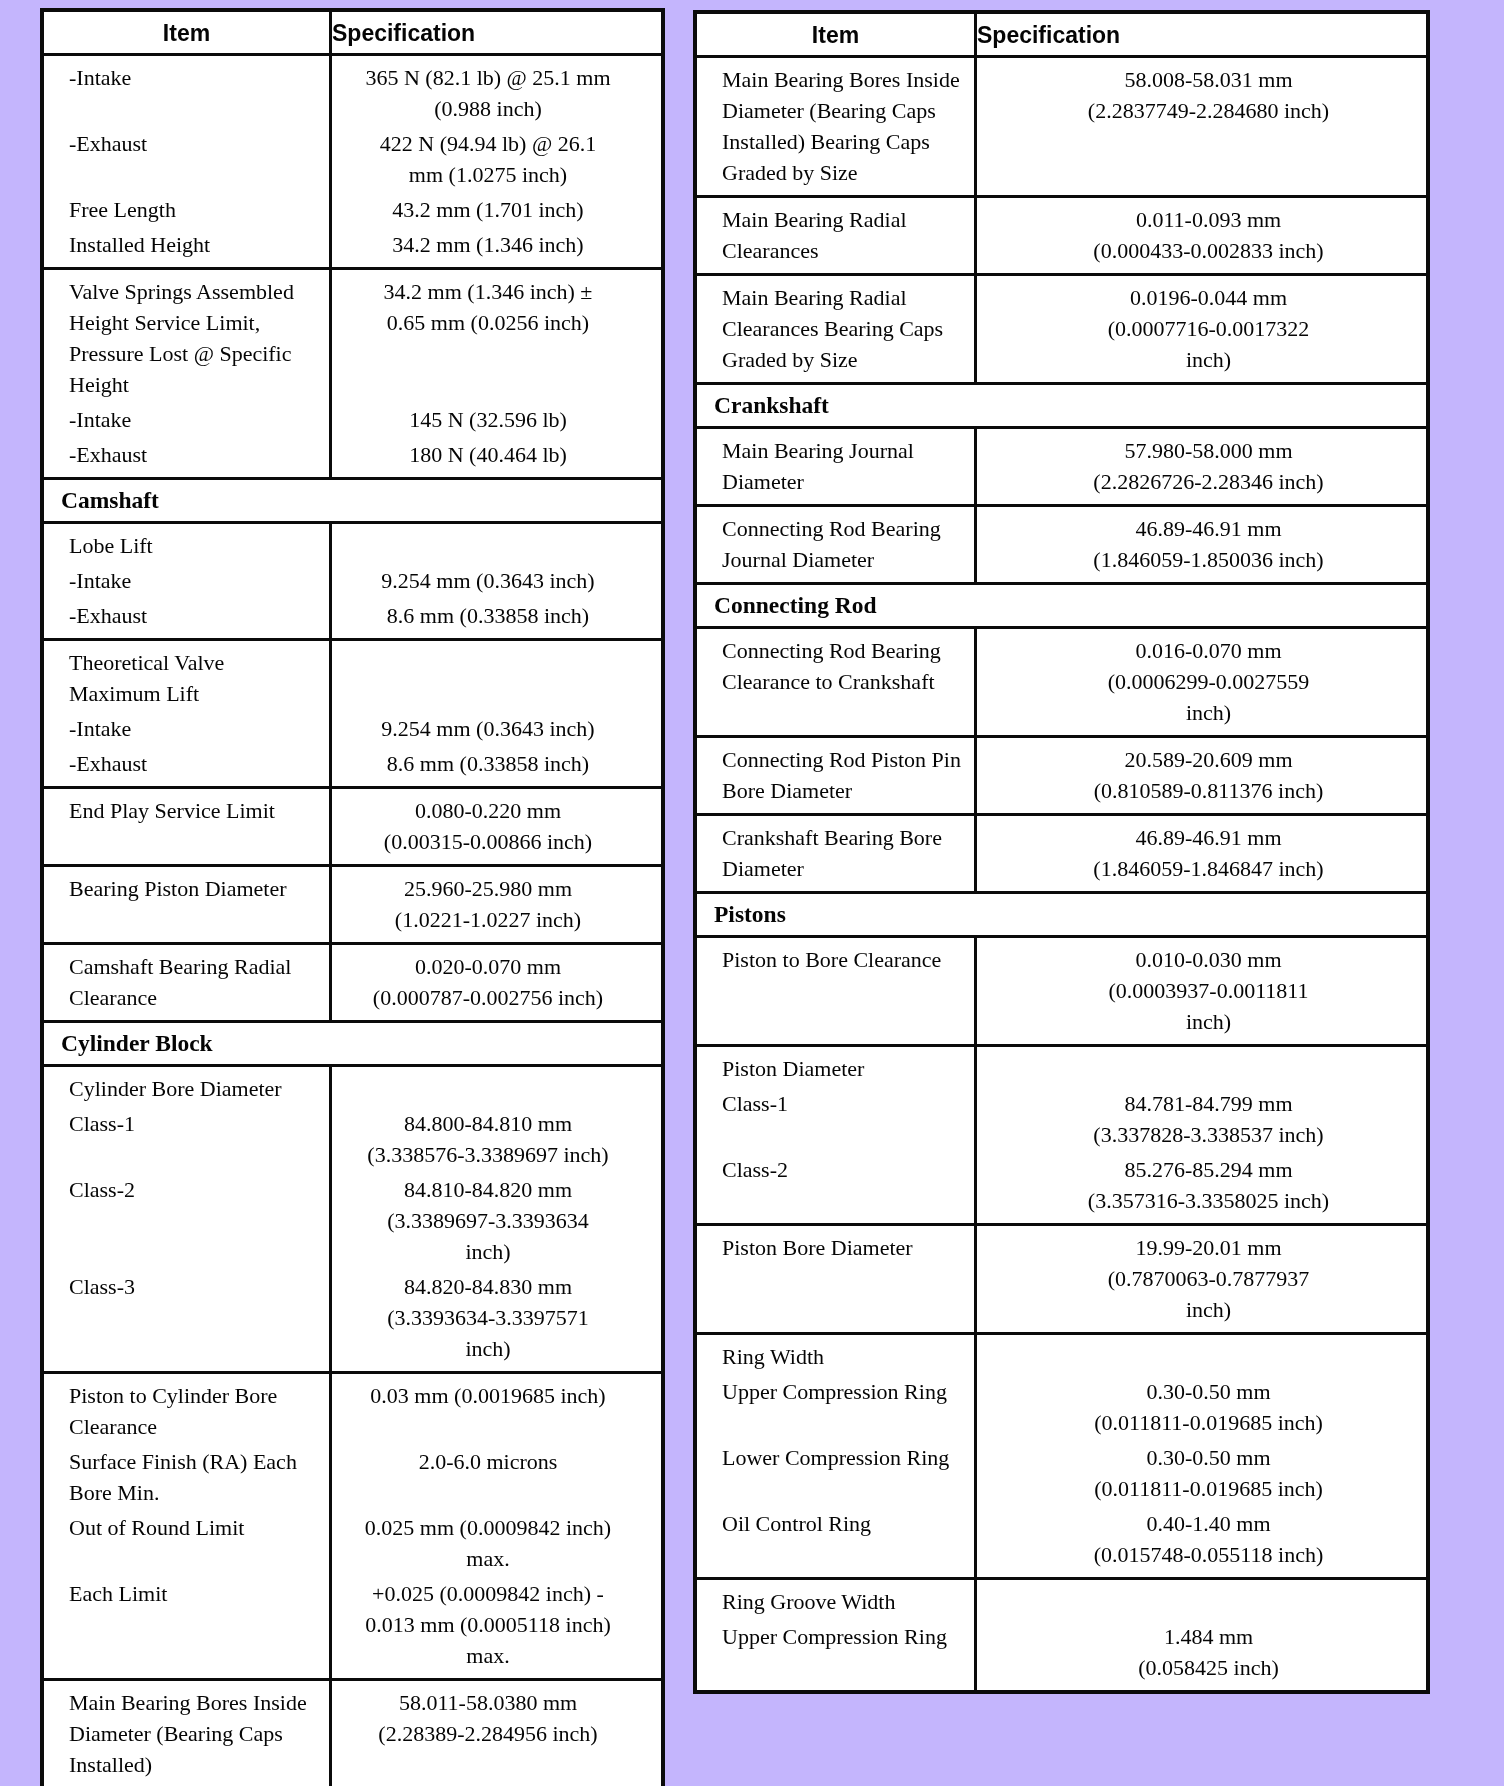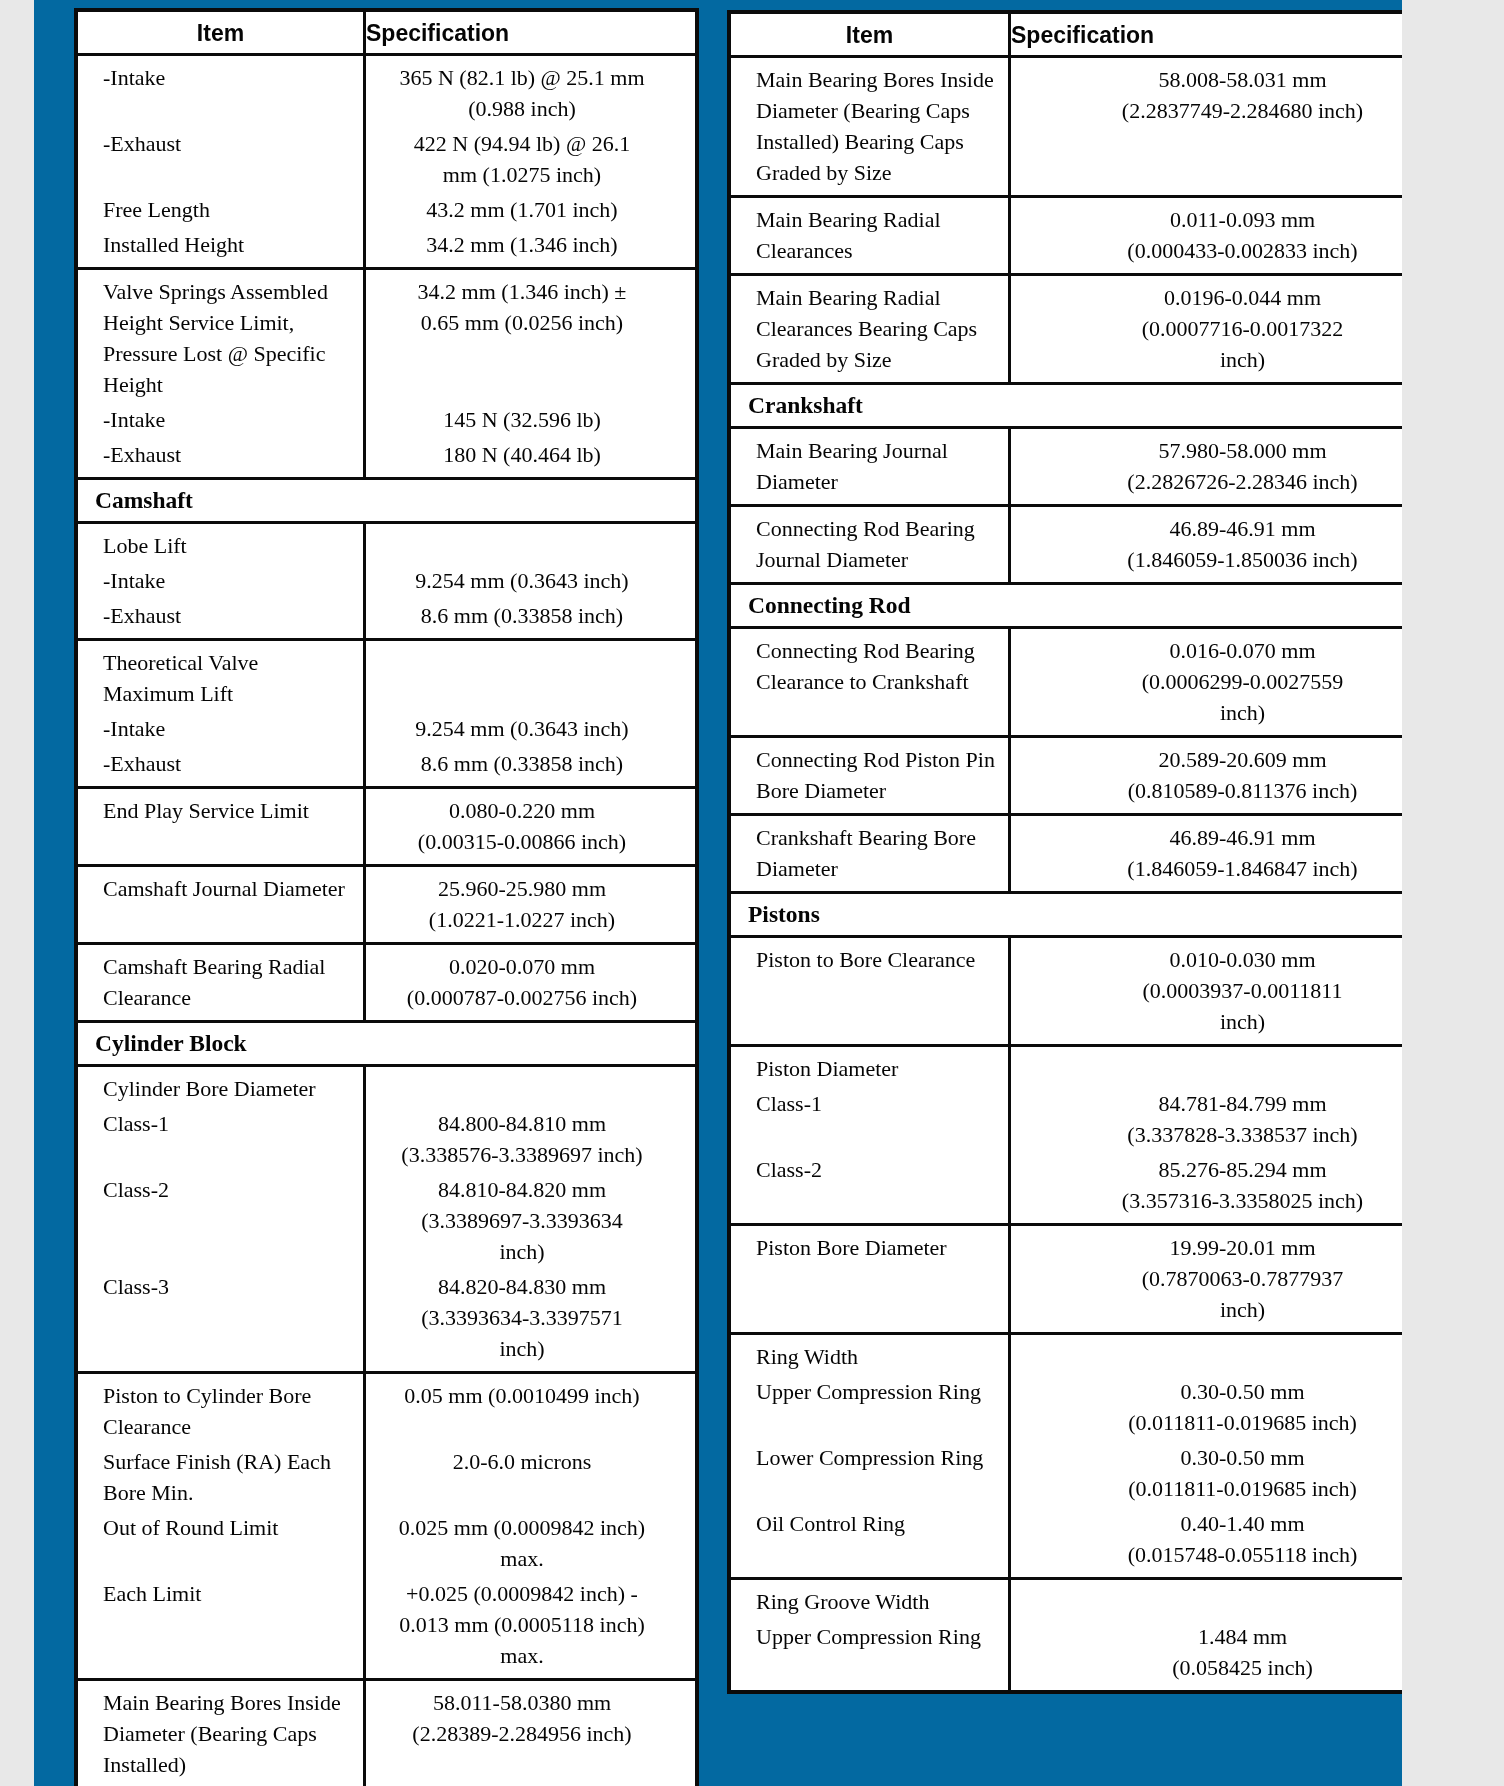--- a/index.html
+++ b/index.html
@@ -1,24 +1,23 @@
 <!DOCTYPE html>
 <html><head>
 <meta charset="utf-8">
 <style>
   html, body { margin: 0; padding: 0; background: #e8e8e8; }
   .page {
     position: relative;
-    width: 1368px;
+    width: 1504px;
     height: 1786px;
-    background: #0369a1;
+    background: #c4b5fd;
     font-family: "Liberation Serif", serif;
     color: #050505;
     overflow: hidden;
-    margin-left: 34px;
   }
   .spec-table {
     position: absolute;
     background: #ffffff;
     border: 4px solid #0b0b0b;
     box-sizing: border-box;
   }
   #table-left  { left: 40px;  top: 8px;  width: 625px; --iw: 285px; }
   #table-right { left: 693px; top: 10px; width: 737px; --iw: 277px; }
 
@@ -164,21 +163,21 @@
         </div>
         <div class="data-row">
           <div class="pair">
             <div class="item-text">End Play Service Limit</div>
             <div class="spec-text">0.080-0.220 mm
 (0.00315-0.00866 inch)</div>
           </div>
         </div>
         <div class="data-row">
           <div class="pair">
-            <div class="item-text">Camshaft Journal Diameter</div>
+            <div class="item-text">Bearing Piston Diameter</div>
             <div class="spec-text">25.960-25.980 mm
 (1.0221-1.0227 inch)</div>
           </div>
         </div>
         <div class="data-row">
           <div class="pair">
             <div class="item-text">Camshaft Bearing Radial
 Clearance</div>
             <div class="spec-text">0.020-0.070 mm
 (0.000787-0.002756 inch)</div>
@@ -205,21 +204,21 @@
             <div class="item-text">Class-3</div>
             <div class="spec-text">84.820-84.830 mm
 (3.3393634-3.3397571
 inch)</div>
           </div>
         </div>
         <div class="data-row">
           <div class="pair">
             <div class="item-text">Piston to Cylinder Bore
 Clearance</div>
-            <div class="spec-text">0.05 mm (0.0010499 inch)</div>
+            <div class="spec-text">0.03 mm (0.0019685 inch)</div>
           </div>
           <div class="pair">
             <div class="item-text">Surface Finish (RA) Each
 Bore Min.</div>
             <div class="spec-text">2.0-6.0 microns</div>
           </div>
           <div class="pair">
             <div class="item-text">Out of Round Limit</div>
             <div class="spec-text">0.025 mm (0.0009842 inch)
 max.</div>

